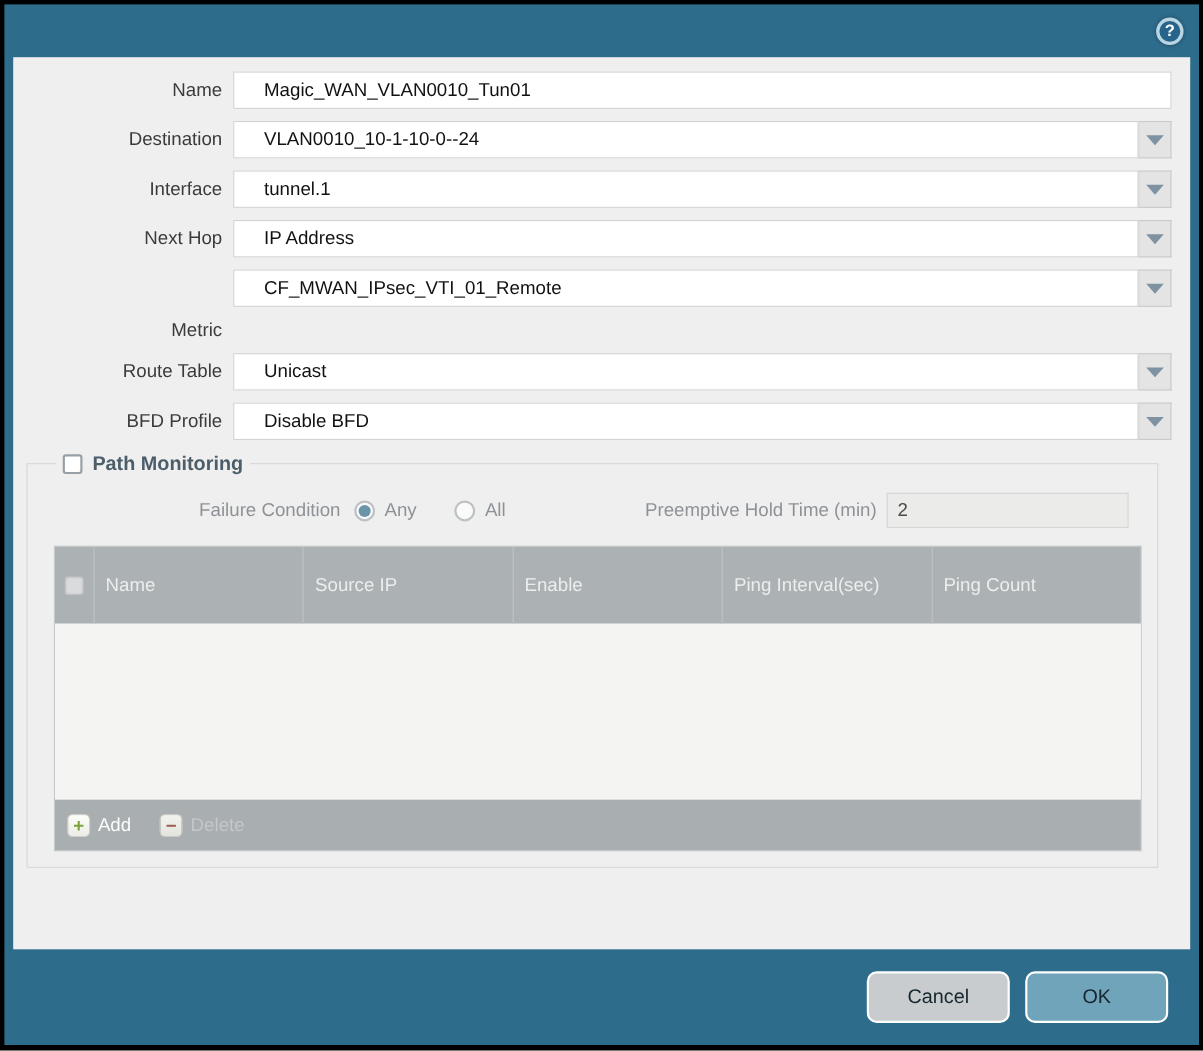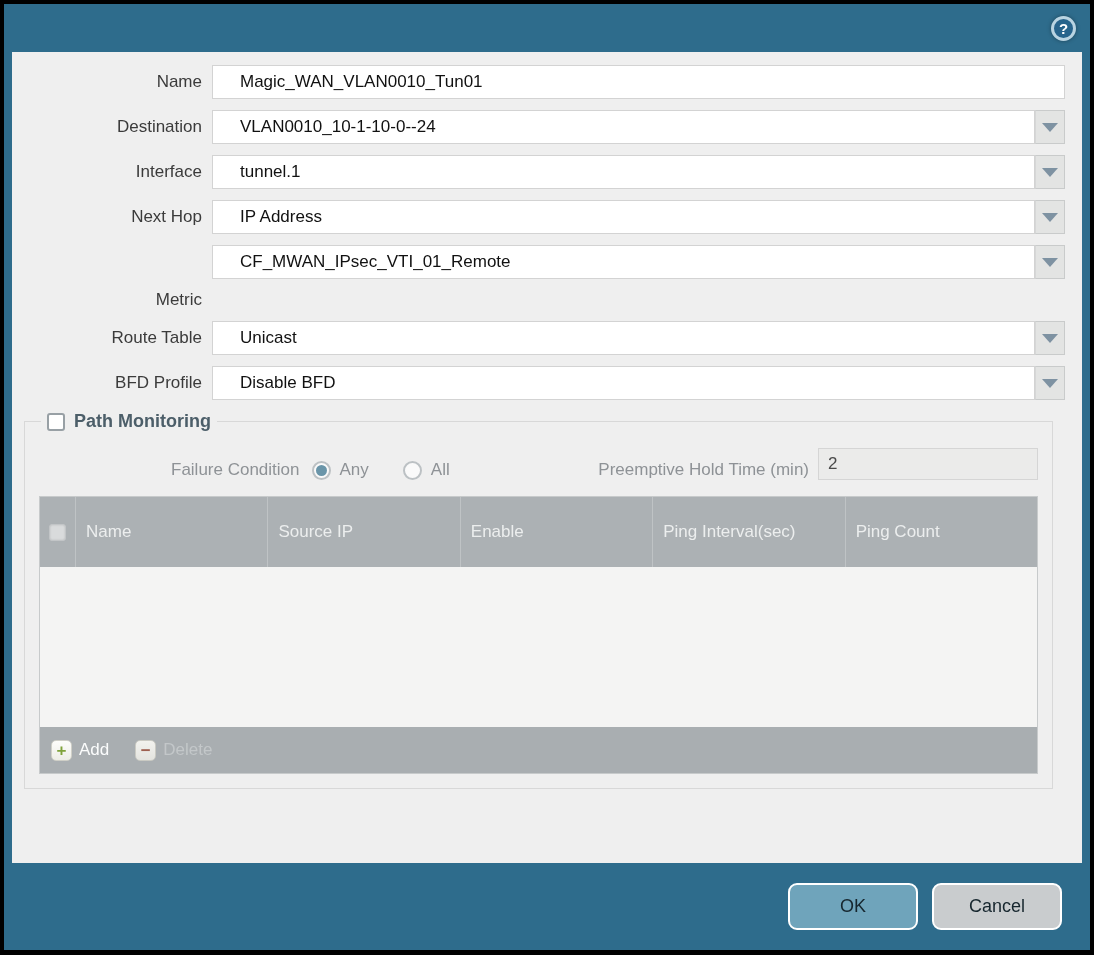--- a/index.html
+++ b/index.html
@@ -61,33 +61,33 @@
   .dd-arrow {
     width:0; height:0;
     border-left:8px solid transparent;
     border-right:8px solid transparent;
     border-top:9px solid #7E92A2;
   }
   
   fieldset.pm {
     border:1px solid #D8D8D8;
     margin:4px 12px 0 12px;
-    padding:6px 14px 14px 14px;
+    padding:6px 14px 14px 24px;
   }
   legend.pm-legend {
     display:flex; align-items:center; gap:9px;
     padding:0 6px; margin-left:2px;
   }
   .checkbox {
     width:18px; height:18px;
     background:#fff; border:2px solid #98A0A5; border-radius:3px;
     cursor:pointer;
   }
   .pm-title { color:#4C5E69; font-weight:bold; font-size:18px; }
-  .fc-row { display:flex; align-items:flex-end; margin:10px 0 16px 0; }
+  .fc-row { display:flex; align-items:center; margin:10px 12px 16px 0; }
   .dim-label { color:#8E9296; font-size:17px; }
   .fc-label { margin-left:132px; }
   .radio-group { display:flex; align-items:center; gap:34px; margin-left:12px; }
   .radio-opt { display:flex; align-items:center; gap:9px; cursor:pointer; }
   .radio {
     width:19px; height:19px; border-radius:50%;
     background:#FAFAFA; border:2px solid #BCC1C4;
     display:flex; align-items:center; justify-content:center;
   }
   .radio.sel::after {
@@ -282,17 +282,17 @@
             <span class="action-icon icon-minus">−</span>
             <span class="action-del-label">Delete</span>
           </span>
         </div>
       </div>
     </fieldset>
 
   </div>
 
   <div class="dlg-footer">
+    <button class="btn btn-cancel">Cancel</button>
     <button class="btn btn-ok">OK</button>
-    <button class="btn btn-cancel">Cancel</button>
   </div>
 
 </div>
 
 </body></html>

